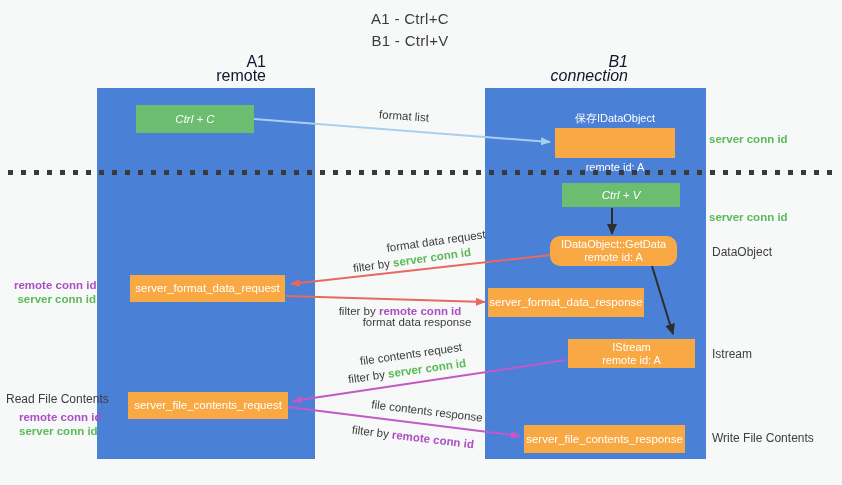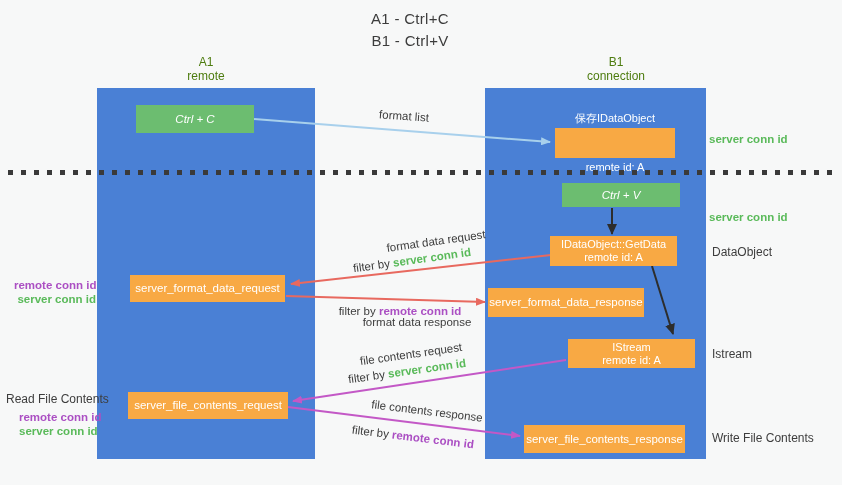--- a/index.html
+++ b/index.html
@@ -10,22 +10,22 @@
     font-family:"Liberation Sans",sans-serif;
     color:#3d3d3d;
     overflow:hidden;
   }
   .title{
     position:absolute;left:300px;top:8px;width:220px;
     text-align:center;font-size:15px;line-height:22px;color:#3c3c3c;
     letter-spacing:.3px;
   }
   .lifeline-head{
-    position:absolute;top:55px;width:120px;text-align:center;
-    font-size:12px;line-height:14px;color:#4d7c0f;
+    position:absolute;top:55px;width:120px;text-align:right;
+    font-size:16px;line-height:14px;color:#0f172a;
   }
   .rect{
     position:absolute;top:88px;height:371px;
     background:var(--blue);
   }
   .box{
     position:absolute;z-index:3;
     display:flex;flex-direction:column;align-items:center;justify-content:center;
     color:#fff;font-size:11.5px;line-height:13px;text-align:center;
   }
@@ -65,21 +65,21 @@
 
   <div class="title">
     <div>A1 - Ctrl+C</div>
     <div>B1 - Ctrl+V</div>
   </div>
 
   <div class="lifeline-head" style="left:146px;">
     <div>A1</div>
     <div>remote</div>
   </div>
-  <div class="lifeline-head" style="left:556px;">
+  <div class="lifeline-head" style="left:508px;font-style:italic;">
     <div>B1</div>
     <div>connection</div>
   </div>
 
   <div class="rect" style="left:97px;width:218px;"></div>
   <div class="rect" style="left:485px;width:221px;"></div>
 
   <svg class="arrows" width="842" height="485" viewBox="0 0 842 485">
     <defs>
       <marker id="mBlue" markerUnits="userSpaceOnUse" markerWidth="10" markerHeight="8" refX="9" refY="4" orient="auto">
@@ -112,21 +112,21 @@
 
   <div class="box orange" style="left:555px;top:128px;width:120px;height:30px;font-size:11px;gap:36px;">
     <div>保存IDataObject</div>
     <div>remote id: A</div>
   </div>
 
   <div class="box green" style="left:553px;top:183px;width:118px;height:24px;margin-left:9px;">
     <div>Ctrl + V</div>
   </div>
 
-  <div class="box orange" style="left:550px;top:236px;width:127px;height:30px;font-size:11px;">
+  <div class="box orange" style="left:550px;top:236px;width:127px;height:30px;font-size:11px;border-radius:10px;">
     <div>IDataObject::GetData</div>
     <div>remote id: A</div>
   </div>
 
   <div class="box orange" style="left:130px;top:275px;width:155px;height:27px;">
     <div>server_format_data_request</div>
   </div>
 
   <div class="box orange" style="left:488px;top:288px;width:156px;height:29px;">
     <div>server_format_data_response</div>

